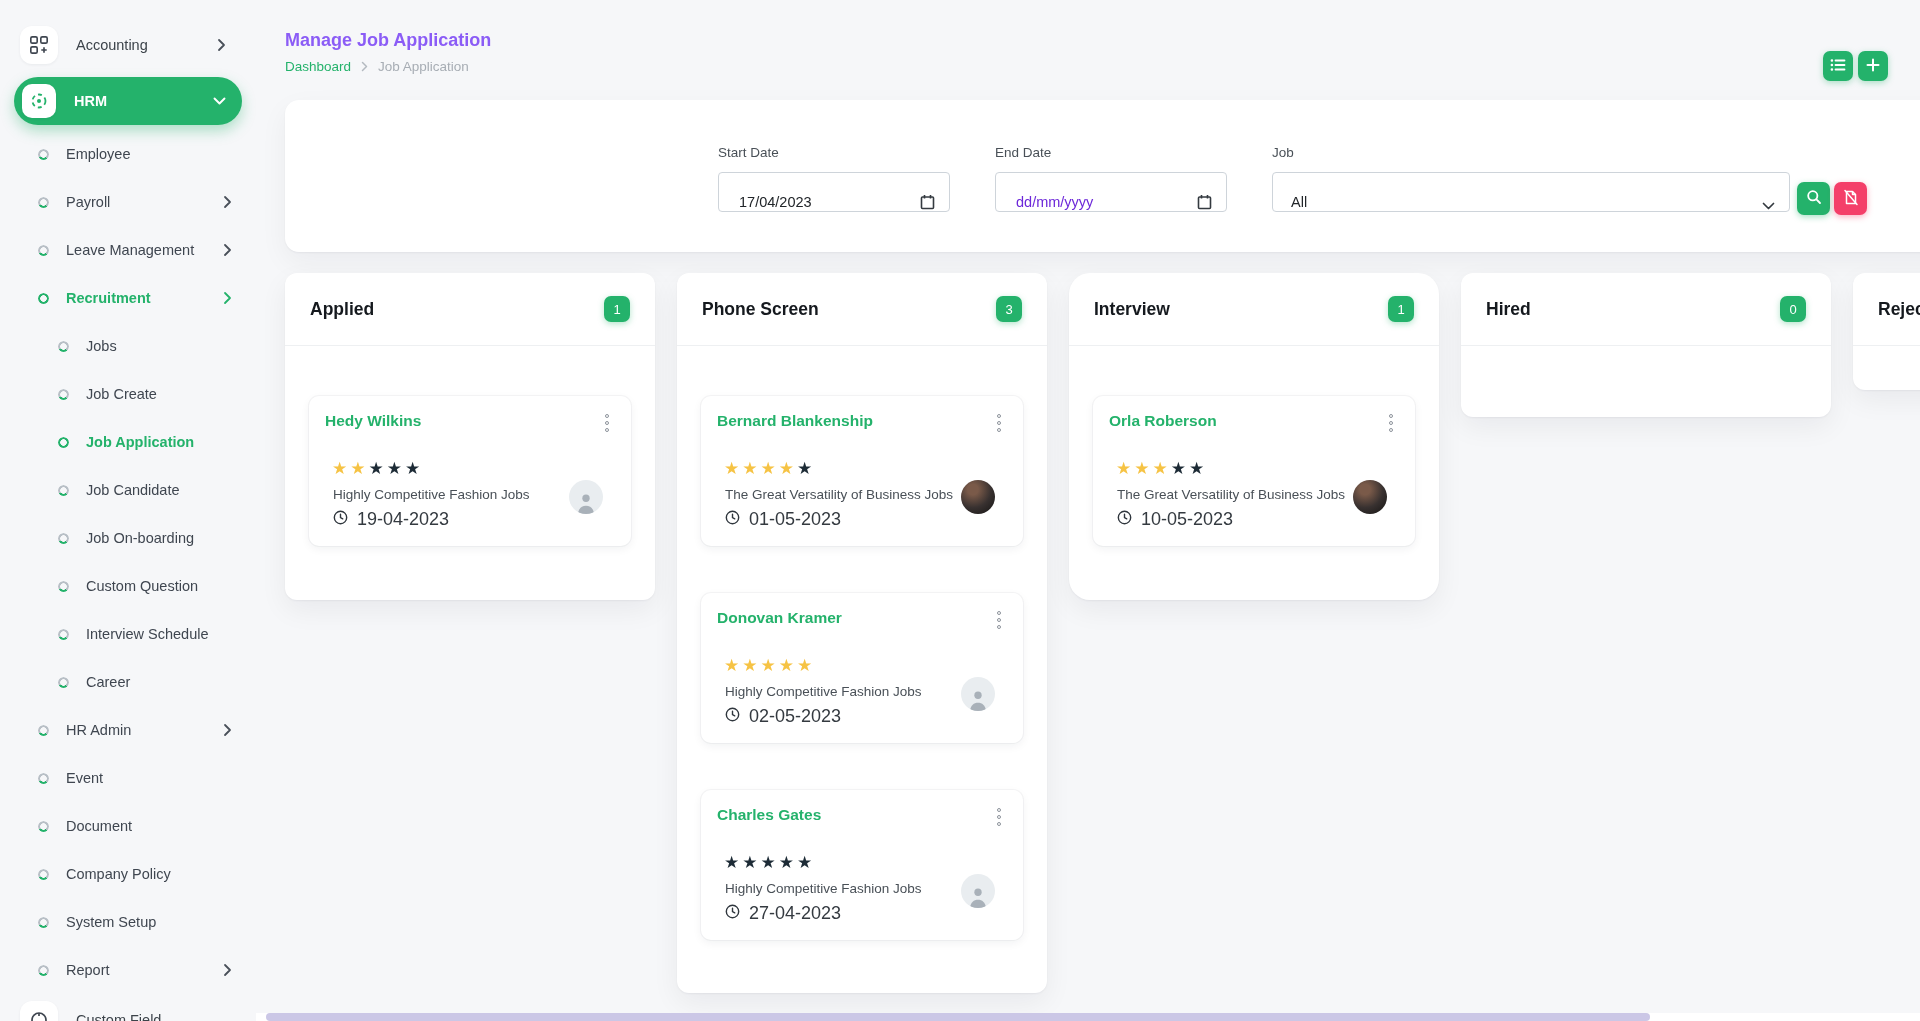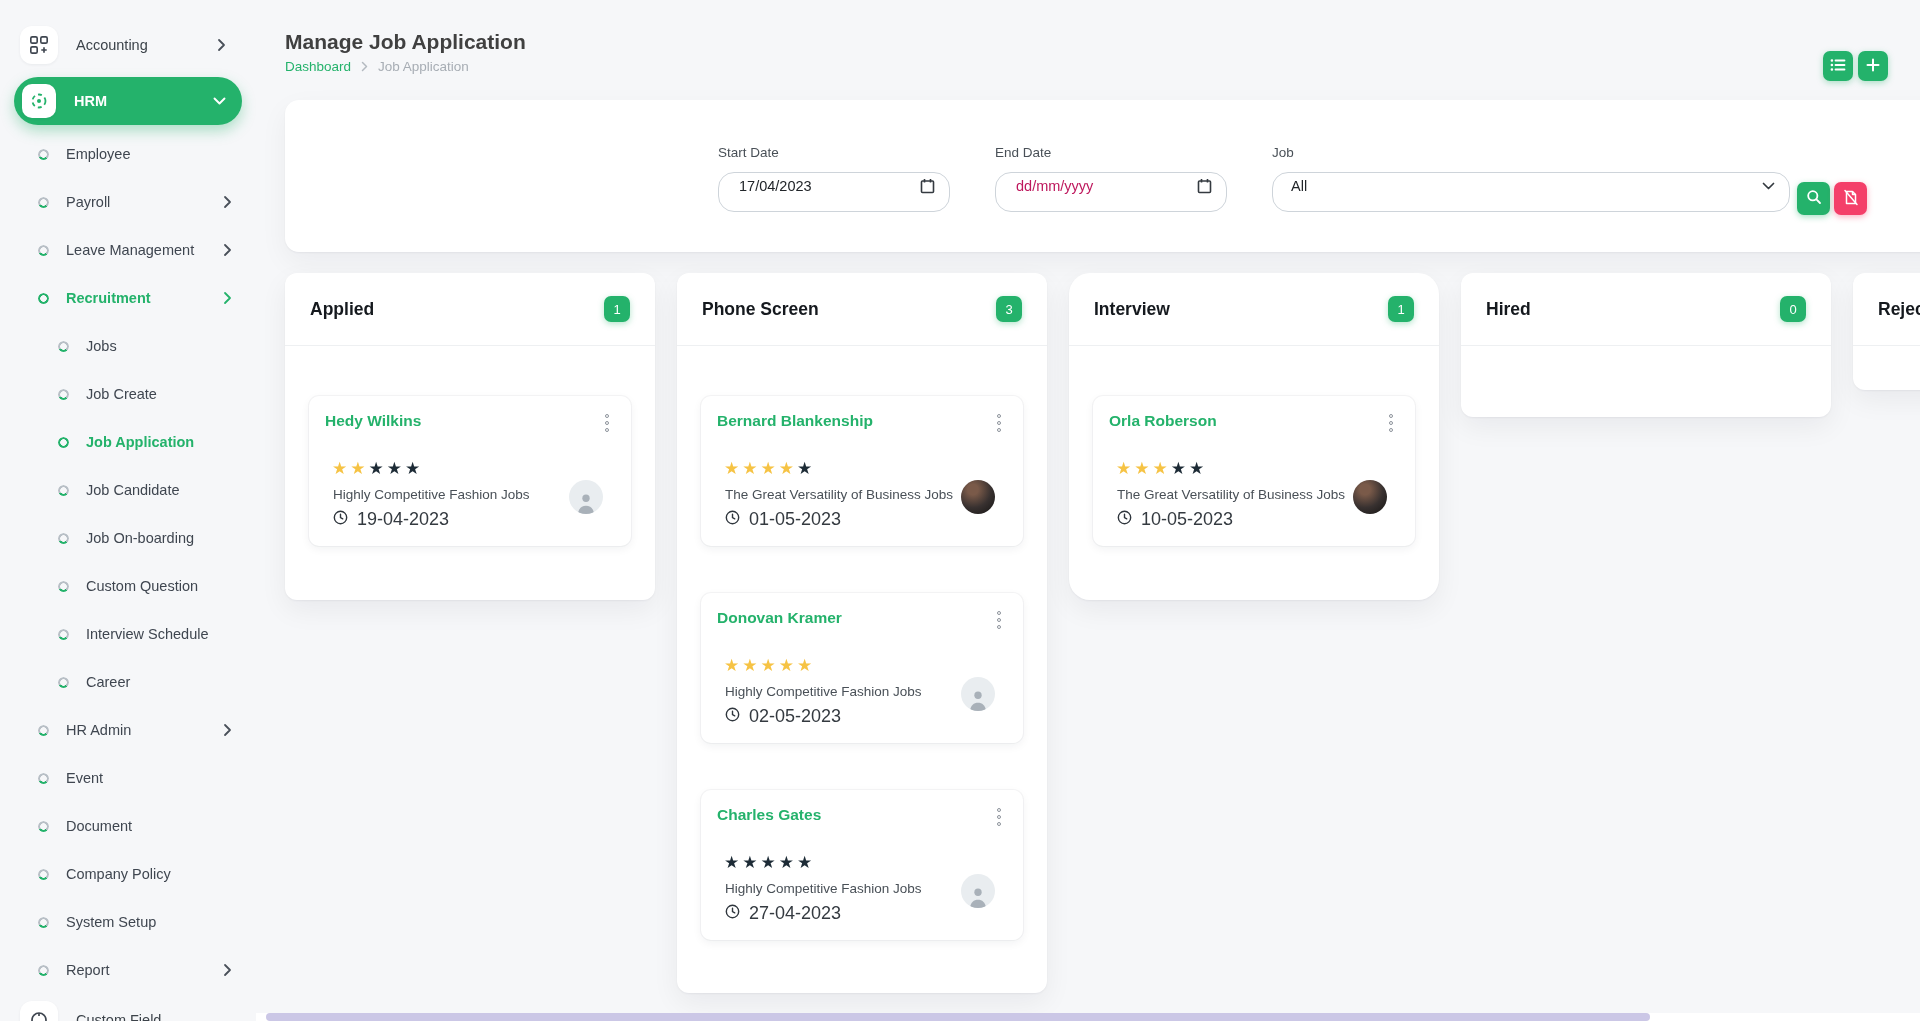--- a/index.html
+++ b/index.html
@@ -33,33 +33,33 @@
      margin-left:38px}
   .menu-item.lvl2 .dot{margin-left:58px}
   .menu-item .mlabel{margin-left:17px}
   .menu-item .chev{margin-left:auto;margin-right:24px;display:flex;color:#49505a}
   .menu-item.active{color:var(--green);font-weight:700}
   .menu-item.active .chev{color:var(--green)}
   .menu-item.active .dot{background:conic-gradient(var(--green) 0 360deg);
      -webkit-mask:radial-gradient(circle,transparent 0 3px,#000 3.6px);
      mask:radial-gradient(circle,transparent 0 3px,#000 3.6px)}
   
-  .page-title{position:absolute;left:285px;top:30px;font-size:21px;font-weight:700;color:#404040}
+  .page-title{position:absolute;left:285px;top:30px;font-size:18px;font-weight:700;color:#8b5cf6}
   .breadcrumb{position:absolute;left:285px;top:59px;display:flex;align-items:center;gap:10px;font-size:13.5px}
   .breadcrumb .home{color:var(--green);cursor:pointer}
   .breadcrumb .sep{color:#b3bac0;display:flex}
   .breadcrumb .current{color:#a7adb4}
   .header-actions{position:absolute;left:1823px;top:51px;display:flex;gap:5px}
   .icon-btn{width:30px;height:30px;border:none;border-radius:7px;background:var(--green);display:flex;align-items:center;justify-content:center;cursor:pointer;box-shadow:0 2px 6px rgba(36,178,107,.35)}
   
   .filter-card{position:absolute;left:285px;top:100px;width:1682px;height:152px;background:#fff;border-radius:14px;box-shadow:0 1px 2px rgba(16,24,40,.05),0 10px 28px rgba(16,24,40,.05)}
   .field{position:absolute;top:45px}
   .field .flabel{font-size:13.5px;color:#495057;display:block;margin-bottom:12px}
-  .control{height:40px;background:#fff;border:1px solid #ced4da;border-radius:16px;display:flex;align-items:center;padding:0 14px 12px 20px;font-size:14.5px;color:#212529;cursor:pointer}
-  .control .ph{color:#be185d}
+  .control{height:40px;background:#fff;border:1px solid #ced4da;border-radius:4px;display:flex;align-items:flex-end;padding:0 14px 1px 20px;font-size:14.5px;color:#212529;cursor:pointer}
+  .control .ph{color:#6d28d9}
   .control .tail{margin-left:auto;display:flex}
   .field.f-start{left:433px}.field.f-start .control{width:232px}
   .field.f-end{left:710px}.field.f-end .control{width:232px}
   .field.f-job{left:987px}.field.f-job .control{width:518px;padding-left:18px}
   .filter-btn{position:absolute;top:82px;width:33px;height:33px;border:none;border-radius:7px;display:flex;align-items:center;justify-content:center;cursor:pointer}
   .filter-btn.search{left:1512px;background:var(--green);box-shadow:0 2px 6px rgba(36,178,107,.4)}
   .filter-btn.reset{left:1549px;background:var(--pink);box-shadow:0 2px 6px rgba(244,63,105,.4)}
   
   .board{position:absolute;left:285px;top:273px;display:flex;gap:22px;align-items:flex-start}
   .column{width:370px;background:#fff;border-radius:12px;box-shadow:0 1px 2px rgba(16,24,40,.05),0 10px 28px rgba(16,24,40,.06);overflow:hidden;flex:none}

